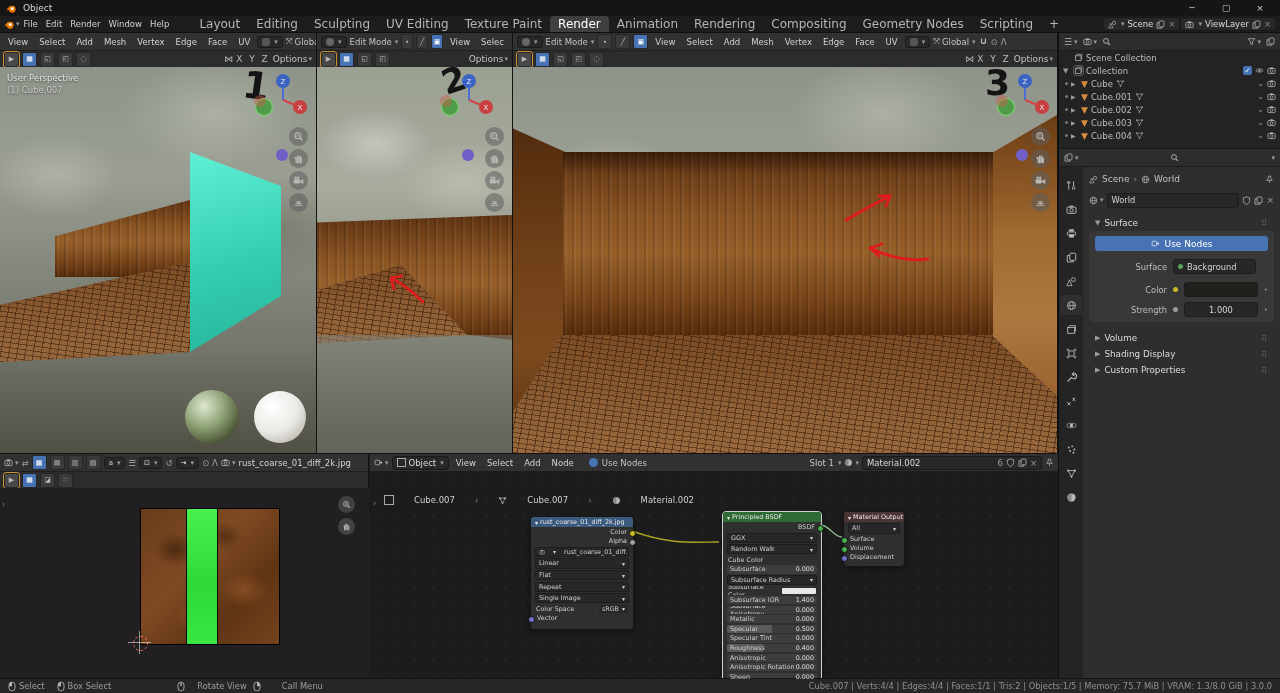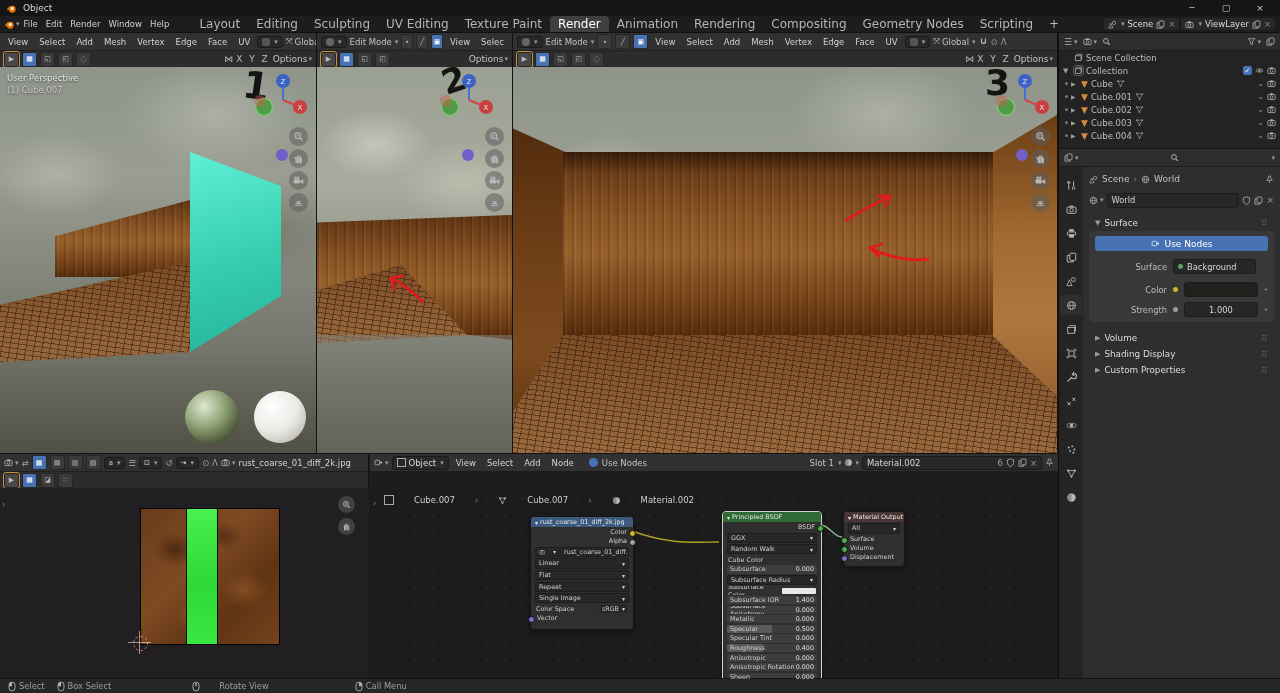--- a/index.html
+++ b/index.html
@@ -1108,28 +1108,29 @@
           <use href="#sy-mouse-l"></use>
         </svg>
       <span>Select</span>
     </span>
     <span class="flex" style="gap:3px;margin-left:6px">
       <svg class="ic sm" style="width:8px;height:11px">
           <use href="#sy-mouse-l"></use>
         </svg>
       <span>Box Select</span>
     </span>
-    <span class="flex" style="gap:19px;margin-left:75px">
+    <span class="flex" style="gap:12px;margin-left:60px">
       <svg class="ic sm" style="width:8px;height:11px">
           <use href="#sy-mouse-m"></use>
         </svg>
       <span>Rotate View</span>
     </span>
-    <span class="flex" style="gap:3px;margin-left:80px">
+    <span class="flex" style="gap:21px;">
       <svg class="ic sm" style="width:8px;height:11px">
           <use href="#sy-mouse-r"></use>
         </svg>
       <span>Call Menu</span>
     </span>
     <span class="grow"></span>
+    <span style="color:#8f8f8f">Cube.007 | Verts:4/4 | Edges:4/4 | Faces:1/1 | Tris:2 | Objects:1/5 | Memory: 75.7 MiB | VRAM: 1.3/8.0 GiB | 3.0.0</span>
   </div>
 
 </div>
 
 </body></html>

